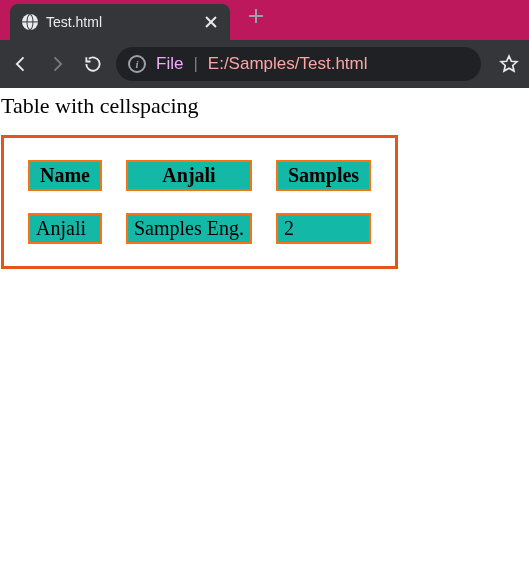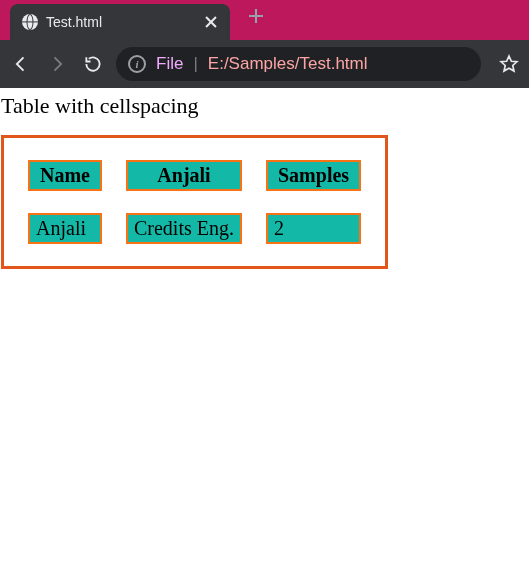--- a/index.html
+++ b/index.html
@@ -213,18 +213,18 @@
   <div class="heading">Table with cellspacing</div>
   <table class="demo">
     <tbody>
         <tr>
       <th>Name</th>
       <th>Anjali</th>
       <th>Samples</th>
     </tr>
     <tr>
       <td>Anjali</td>
-      <td>Credits Eng.</td>
+      <td>Samples Eng.</td>
       <td>2</td>
     </tr>
   </tbody>
     </table>
 </div>
 
 </body></html>

